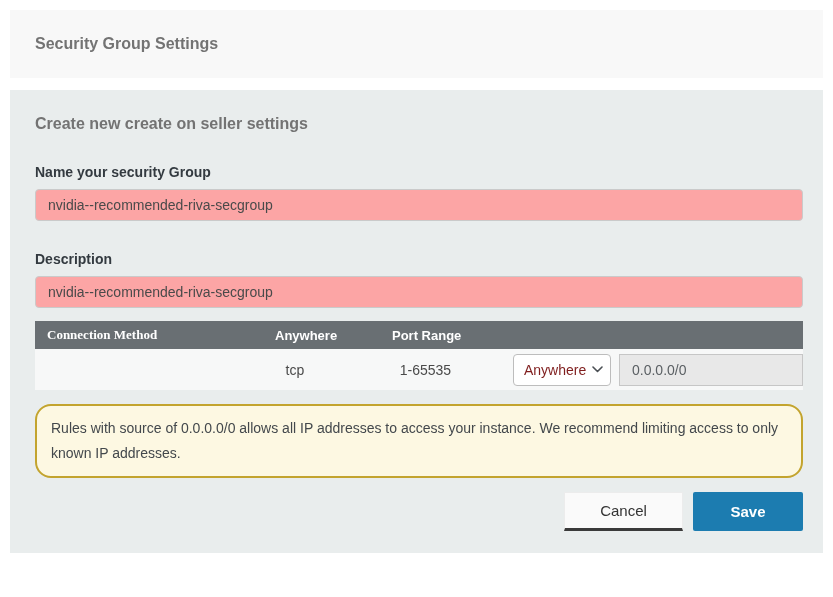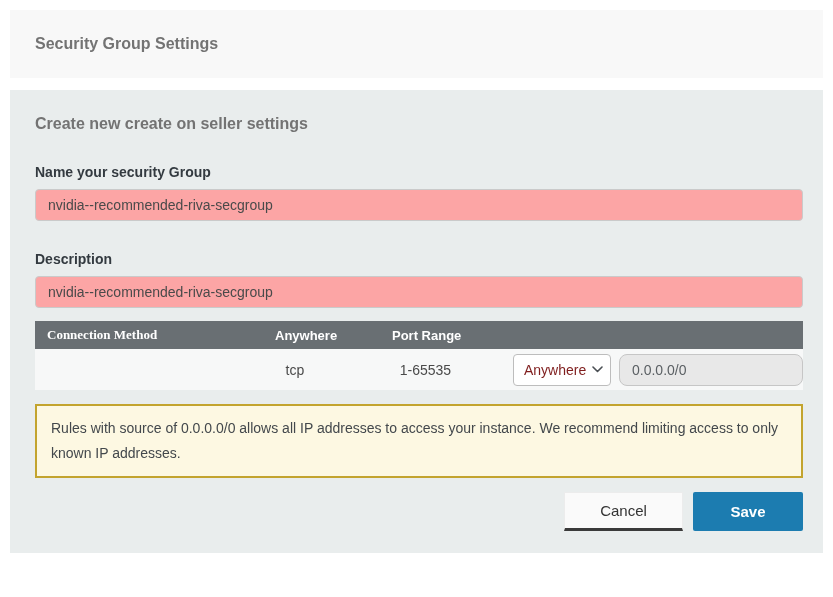--- a/index.html
+++ b/index.html
@@ -102,34 +102,34 @@
     font-size: 14px;
     color: #7f1d1d;
     cursor: pointer;
   }
   .select-box svg { flex: 0 0 auto; margin-left: 6px; }
   input.source-input {
     width: 184px;
     height: 32px;
     margin-left: 8px;
     border: 1px solid #c6c6c6;
-    border-radius: 8px;
+    border-radius: 0;
     background: #e8e8e8;
     padding: 0 12px;
     font-family: "Liberation Sans", sans-serif;
     font-size: 14px;
     color: #5a5f63;
   }
   .warning-box {
     margin-top: 14px;
     width: 768px;
     min-height: 61px;
     background: #fdf8e2;
     border: 2px solid #c3a42e;
-    border-radius: 0;
+    border-radius: 16px;
     padding: 10px 14px;
   }
   .warning-box p {
     font-size: 14px;
     color: #43484c;
     line-height: 25px;
     max-width: 746px;
   }
   .actions {
     margin-top: 14px;

